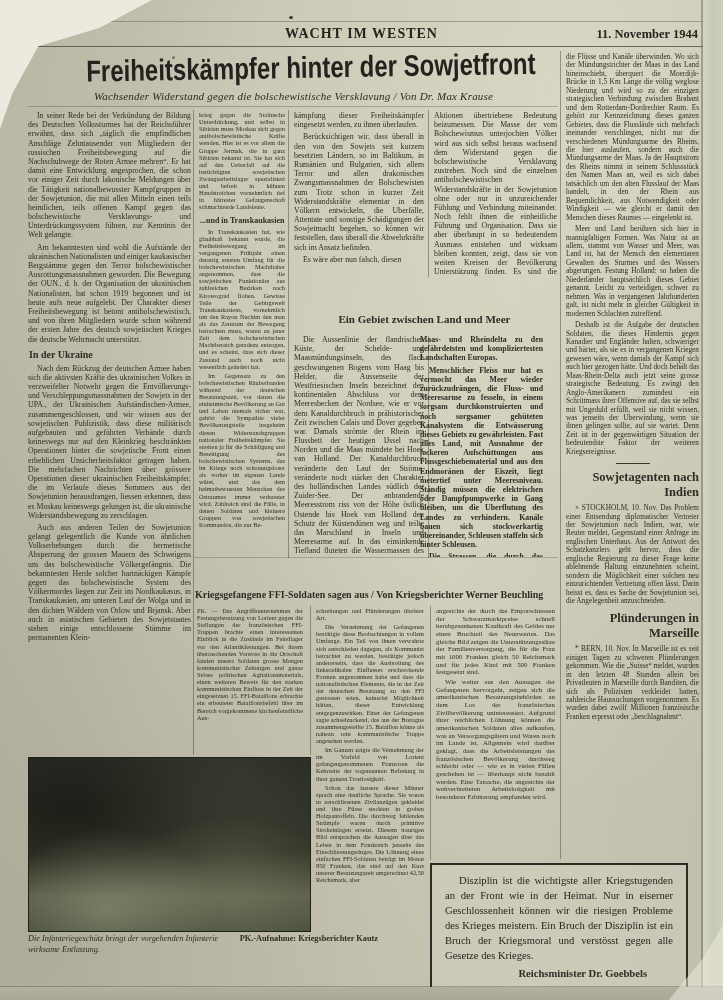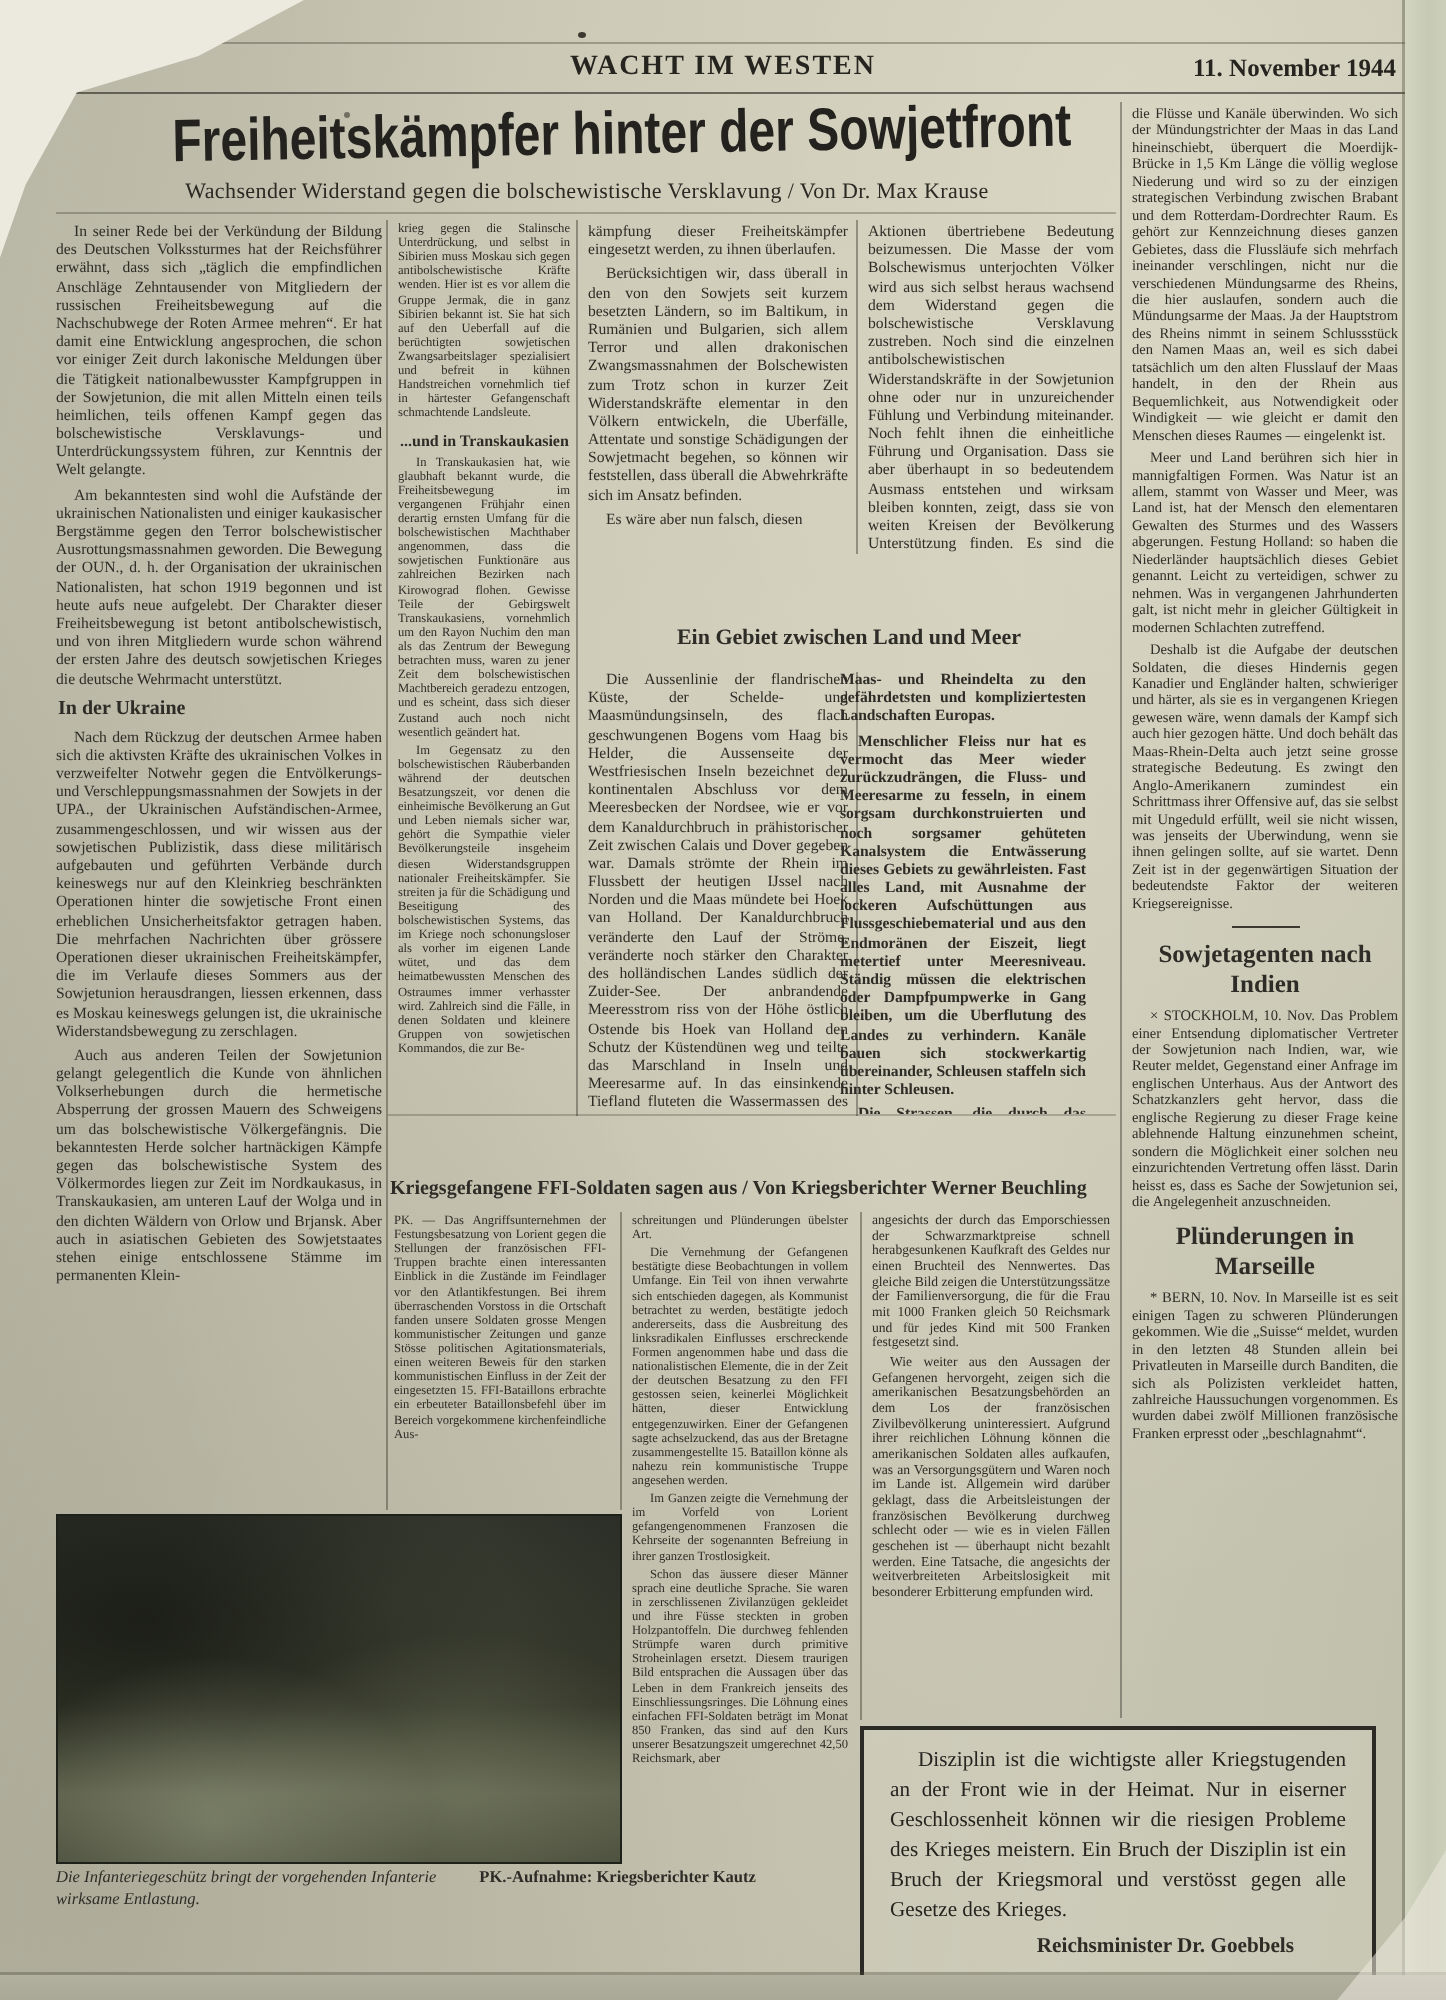--- a/index.html
+++ b/index.html
@@ -16,25 +16,25 @@
   .col{position:absolute;overflow:hidden;text-align:justify;}
   .col p{margin:0 0 3px 0;text-indent:9px;line-height:1.18;}
   .col p.nt{text-indent:0;}
   .bd{font-size:7.8px;}
   .sm{font-size:6.3px;}
   .sm p{line-height:1.13;margin-bottom:2px;}
   .rr{font-size:7.3px;}
   .rr p{line-height:1.16;}
   .subhd{font-weight:bold;font-size:10px;text-indent:0;margin:5px 0 4px 1px;font-family:"Liberation Serif",serif;}
   .subhd2{font-weight:bold;font-size:8px;margin:5px 0 3px 1px;}
-  .newshd{font-weight:bold;font-size:12.5px;text-align:center;line-height:1.15;margin:6px 0 5px;}
+  .newshd{font-weight:bold;font-size:12.5px;text-align:right;line-height:1.15;margin:6px 0 5px;}
   .headline-wrap{text-align:center;white-space:nowrap;color:#23221e;}
   .headline-wrap span{display:inline-block;transform:scaleX(.8);transform-origin:center;
     font-family:"Liberation Sans",sans-serif;font-weight:700;}
-  .byline{text-align:center;font-size:11px;letter-spacing:.2px;color:#2b2923;}
+  .byline{text-align:center;font-size:11px;letter-spacing:.2px;color:#2b2923;font-style:italic;}
   .mast{font-weight:bold;color:#26241f;}
   .tear{position:absolute;background:#eceadf;z-index:6;}
   .quotebox{position:absolute;border:2.5px solid #2c2a24;background:rgba(218,215,198,.35);
     padding:8px 13px 6px;box-sizing:border-box;z-index:3;}
   .quotebox p{font-size:10.6px;line-height:1.42;margin:0;text-indent:14px;text-align:justify;color:#26241f;}
   .quotebox .sig{text-align:right;font-weight:bold;font-size:10.6px;margin-top:5px;padding-right:26px;}
   .photo{position:absolute;border:1px solid #1e201a;
     background:
       radial-gradient(ellipse at 28% 88%, rgba(150,155,128,.55), transparent 38%),
       radial-gradient(ellipse at 72% 82%, rgba(128,133,106,.45), transparent 42%),

